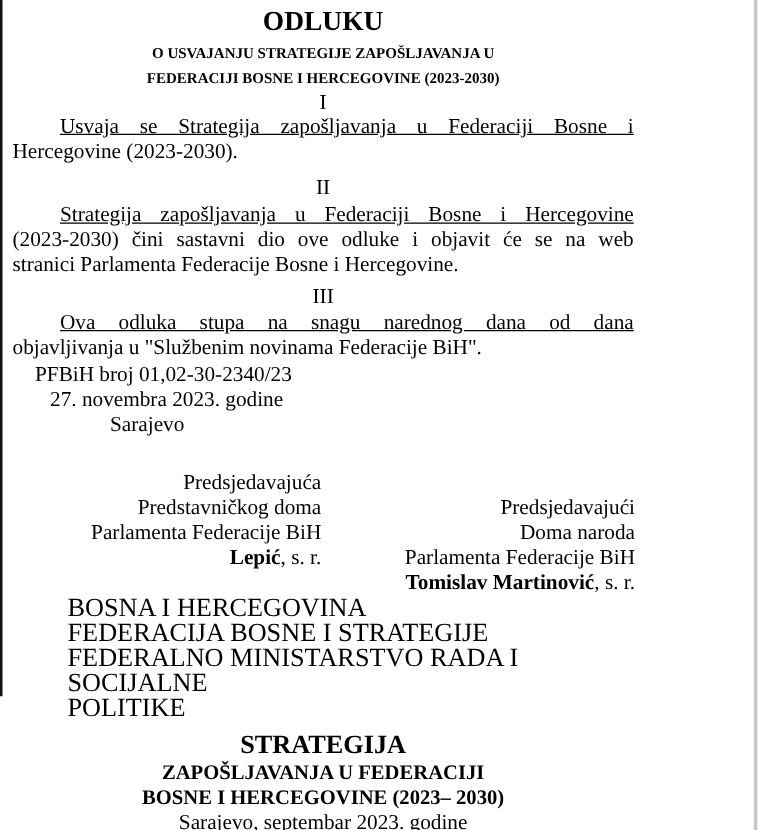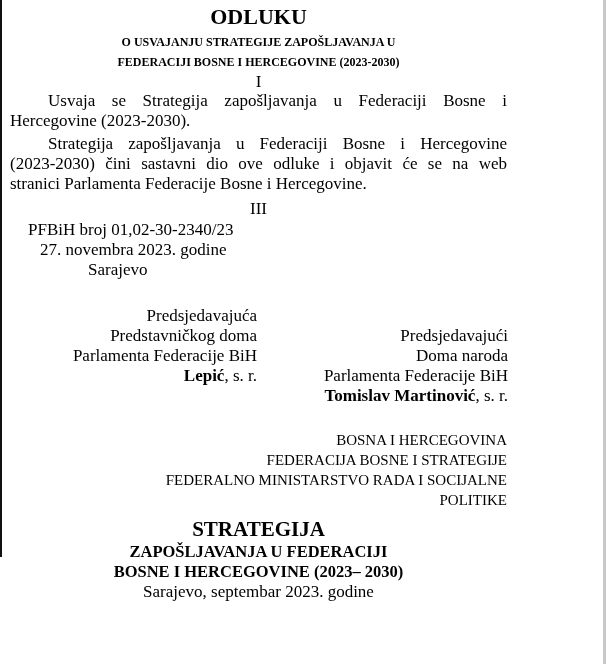--- a/index.html
+++ b/index.html
@@ -40,38 +40,38 @@
   .numeral.n3{margin-top:6px;}
   .para{font-size:17px;}
   .para.p1{margin-top:0px;}
   .para.p2{margin-top:3px;}
   .para.p3{margin-top:2px;}
   .pline{
     line-height:20px;
     text-align:justify;text-align-last:justify;
     white-space:normal;
   }
-  .pline.first{text-indent:38px;}
+  .pline.first{text-indent:38px;text-decoration:underline;}
   .pline.last{text-align:left;text-align-last:left;}
   .ref-block{margin-top:2px;font-size:17px;}
   .ref-block div{line-height:20px;}
   .ref-number{padding-left:18px;}
   .ref-date{padding-left:30px;}
   .ref-place{padding-left:78px;}
   .sig-row{
     position:relative;margin-top:26px;height:100px;
     font-size:17px;
   }
   .sig-col{position:absolute;top:0;text-align:right;line-height:20px;}
   .sig-left{left:27px;width:220px;}
   .sig-right{left:268px;width:230px;top:20px;}
   .bold{font-weight:bold;}
   .ministry{
-    margin-top:24px;padding-left:44px;
-    font-size:15px;line-height:20px;text-align:right;
+    margin-top:0;padding-left:44px;
+    font-size:21px;line-height:20px;text-align:left;
   }
   .strategy-title{
     margin-top:7px;
     font-size:21px;font-weight:bold;line-height:25px;text-align:center;
   }
   .strategy-subtitle div{
     font-size:16.5px;font-weight:bold;line-height:20px;text-align:center;
   }
   .strategy-place{
     font-size:17px;line-height:20px;text-align:center;
@@ -92,27 +92,32 @@
       <div>O USVAJANJU STRATEGIJE ZAPOŠLJAVANJA U</div>
       <div>FEDERACIJI BOSNE I HERCEGOVINE (2023-2030)</div>
     </div>
 
     <div class="numeral n1">I</div>
     <div class="para p1">
       <div class="pline first">Usvaja se Strategija zapošljavanja u Federaciji Bosne i</div>
       <div class="pline last">Hercegovine (2023-2030).</div>
     </div>
 
+    <div class="numeral n2">II</div>
     <div class="para p2">
       <div class="pline first">Strategija zapošljavanja u Federaciji Bosne i Hercegovine</div>
       <div class="pline">(2023-2030) čini sastavni dio ove odluke i objavit će se na web</div>
       <div class="pline last">stranici Parlamenta Federacije Bosne i Hercegovine.</div>
     </div>
 
     <div class="numeral n3">III</div>
+    <div class="para p3">
+      <div class="pline first">Ova odluka stupa na snagu narednog dana od dana</div>
+      <div class="pline last">objavljivanja u "Službenim novinama Federacije BiH".</div>
+    </div>
 
     <div class="ref-block">
       <div class="ref-number">PFBiH broj 01,02-30-2340/23</div>
       <div class="ref-date">27. novembra 2023. godine</div>
       <div class="ref-place">Sarajevo</div>
     </div>
 
     <div class="sig-row">
       <div class="sig-col sig-left">
         <div>Predsjedavajuća</div>

